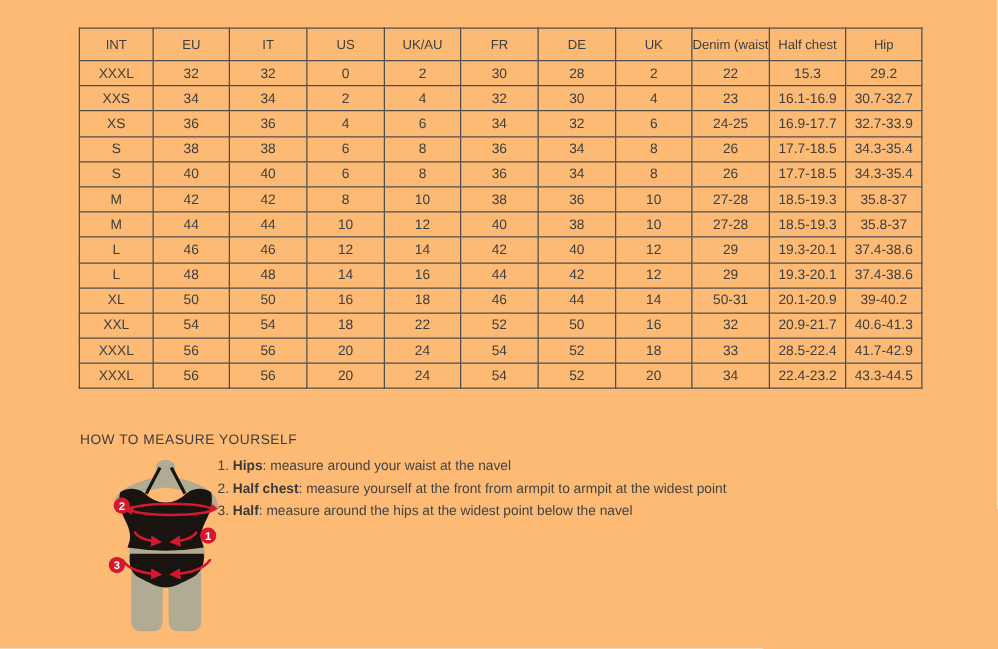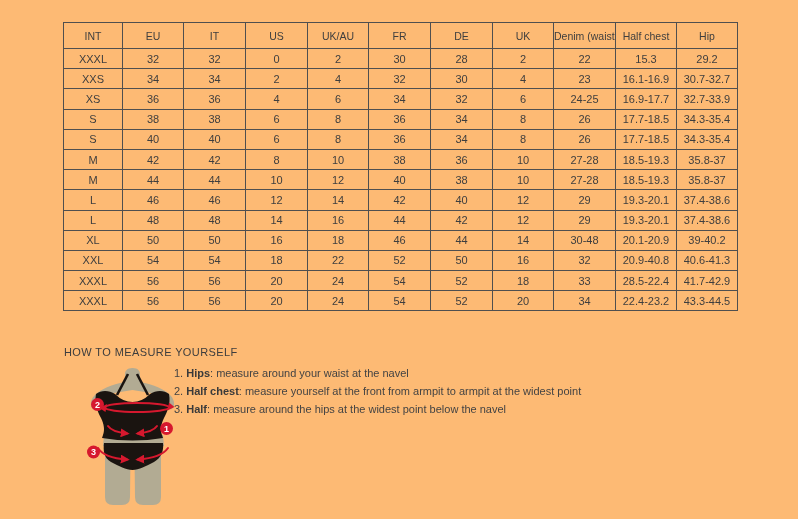--- a/index.html
+++ b/index.html
@@ -229,35 +229,35 @@
         </tr>
         <tr>
           <td>XL</td>
           <td>50</td>
           <td>50</td>
           <td>16</td>
           <td>18</td>
           <td>46</td>
           <td>44</td>
           <td>14</td>
-          <td>30-48</td>
+          <td>50-31</td>
           <td>20.1-20.9</td>
           <td>39-40.2</td>
         </tr>
         <tr>
           <td>XXL</td>
           <td>54</td>
           <td>54</td>
           <td>18</td>
           <td>22</td>
           <td>52</td>
           <td>50</td>
           <td>16</td>
           <td>32</td>
-          <td>20.9-40.8</td>
+          <td>20.9-21.7</td>
           <td>40.6-41.3</td>
         </tr>
         <tr>
           <td>XXXL</td>
           <td>56</td>
           <td>56</td>
           <td>20</td>
           <td>24</td>
           <td>54</td>
           <td>52</td>

